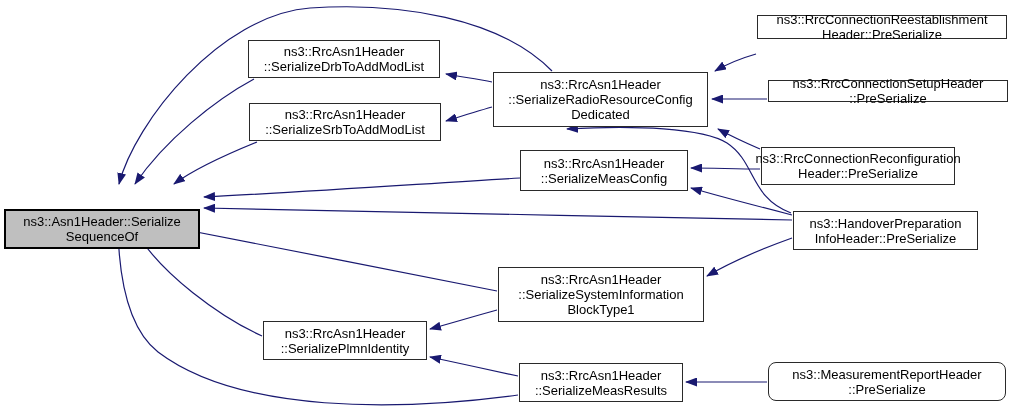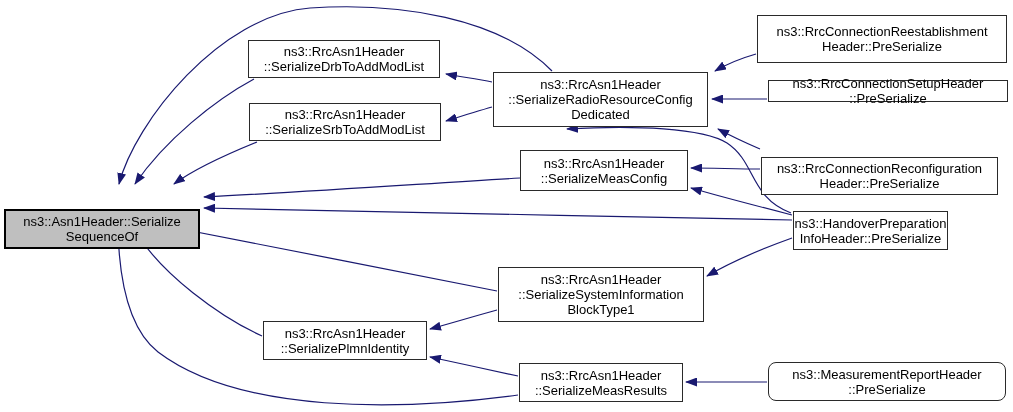--- a/index.html
+++ b/index.html
@@ -91,33 +91,33 @@
       </div>
       <div class="node" style="left: 493px; top: 72px; width: 215px; height: 55px;">
         <span class="label">ns3::RrcAsn1Header
 ::SerializeRadioResourceConfig
 Dedicated</span>
       </div>
       <div class="node" style="left: 520px; top: 150px; width: 168px; height: 41px;">
         <span class="label">ns3::RrcAsn1Header
 ::SerializeMeasConfig</span>
       </div>
-      <div class="node" style="left: 757px; top: 15px; width: 250px; height: 48px;">
+      <div class="node" style="left: 757px; top: 15px; width: 250px; height: 24px;">
         <span class="label">ns3::RrcConnectionReestablishment
 Header::PreSerialize</span>
       </div>
       <div class="node" style="left: 768px; top: 80px; width: 240px; height: 22px;">
         <span class="label">ns3::RrcConnectionSetupHeader
 ::PreSerialize</span>
       </div>
-      <div class="node" style="left: 761px; top: 157px; width: 237px; height: 38px; justify-content: center;">
+      <div class="node" style="left: 761px; top: 147px; width: 194px; height: 38px; justify-content: center;">
         <span class="label">ns3::RrcConnectionReconfiguration
 Header::PreSerialize</span>
       </div>
-      <div class="node" style="left: 793px; top: 211px; width: 155px; height: 39px;">
+      <div class="node" style="left: 793px; top: 211px; width: 185px; height: 39px;">
         <span class="label">ns3::HandoverPreparation
 InfoHeader::PreSerialize</span>
       </div>
       <div class="node" style="left: 498px; top: 267px; width: 206px; height: 55px;">
         <span class="label">ns3::RrcAsn1Header
 ::SerializeSystemInformation
 BlockType1</span>
       </div>
       <div class="node" style="left: 263px; top: 321px; width: 164px; height: 39px;">
         <span class="label">ns3::RrcAsn1Header

